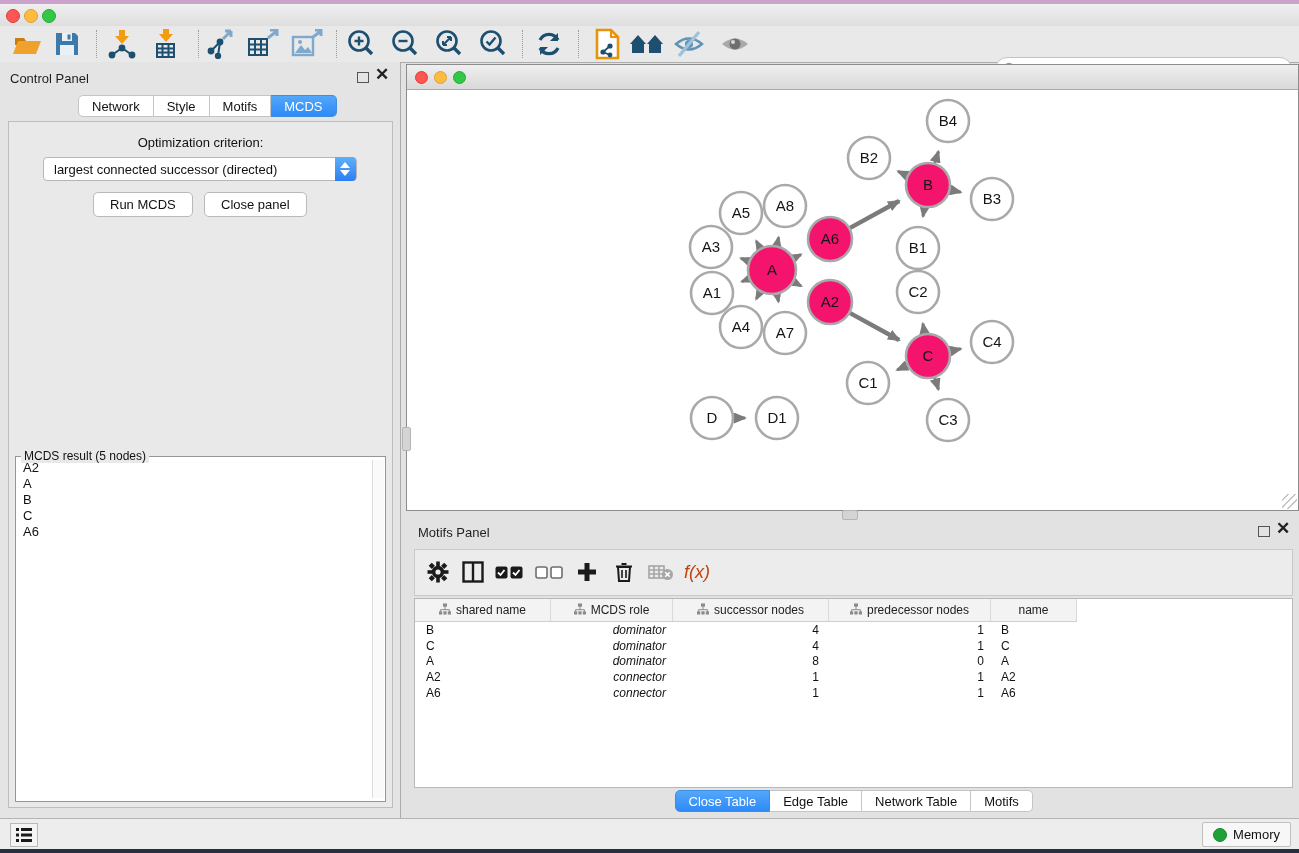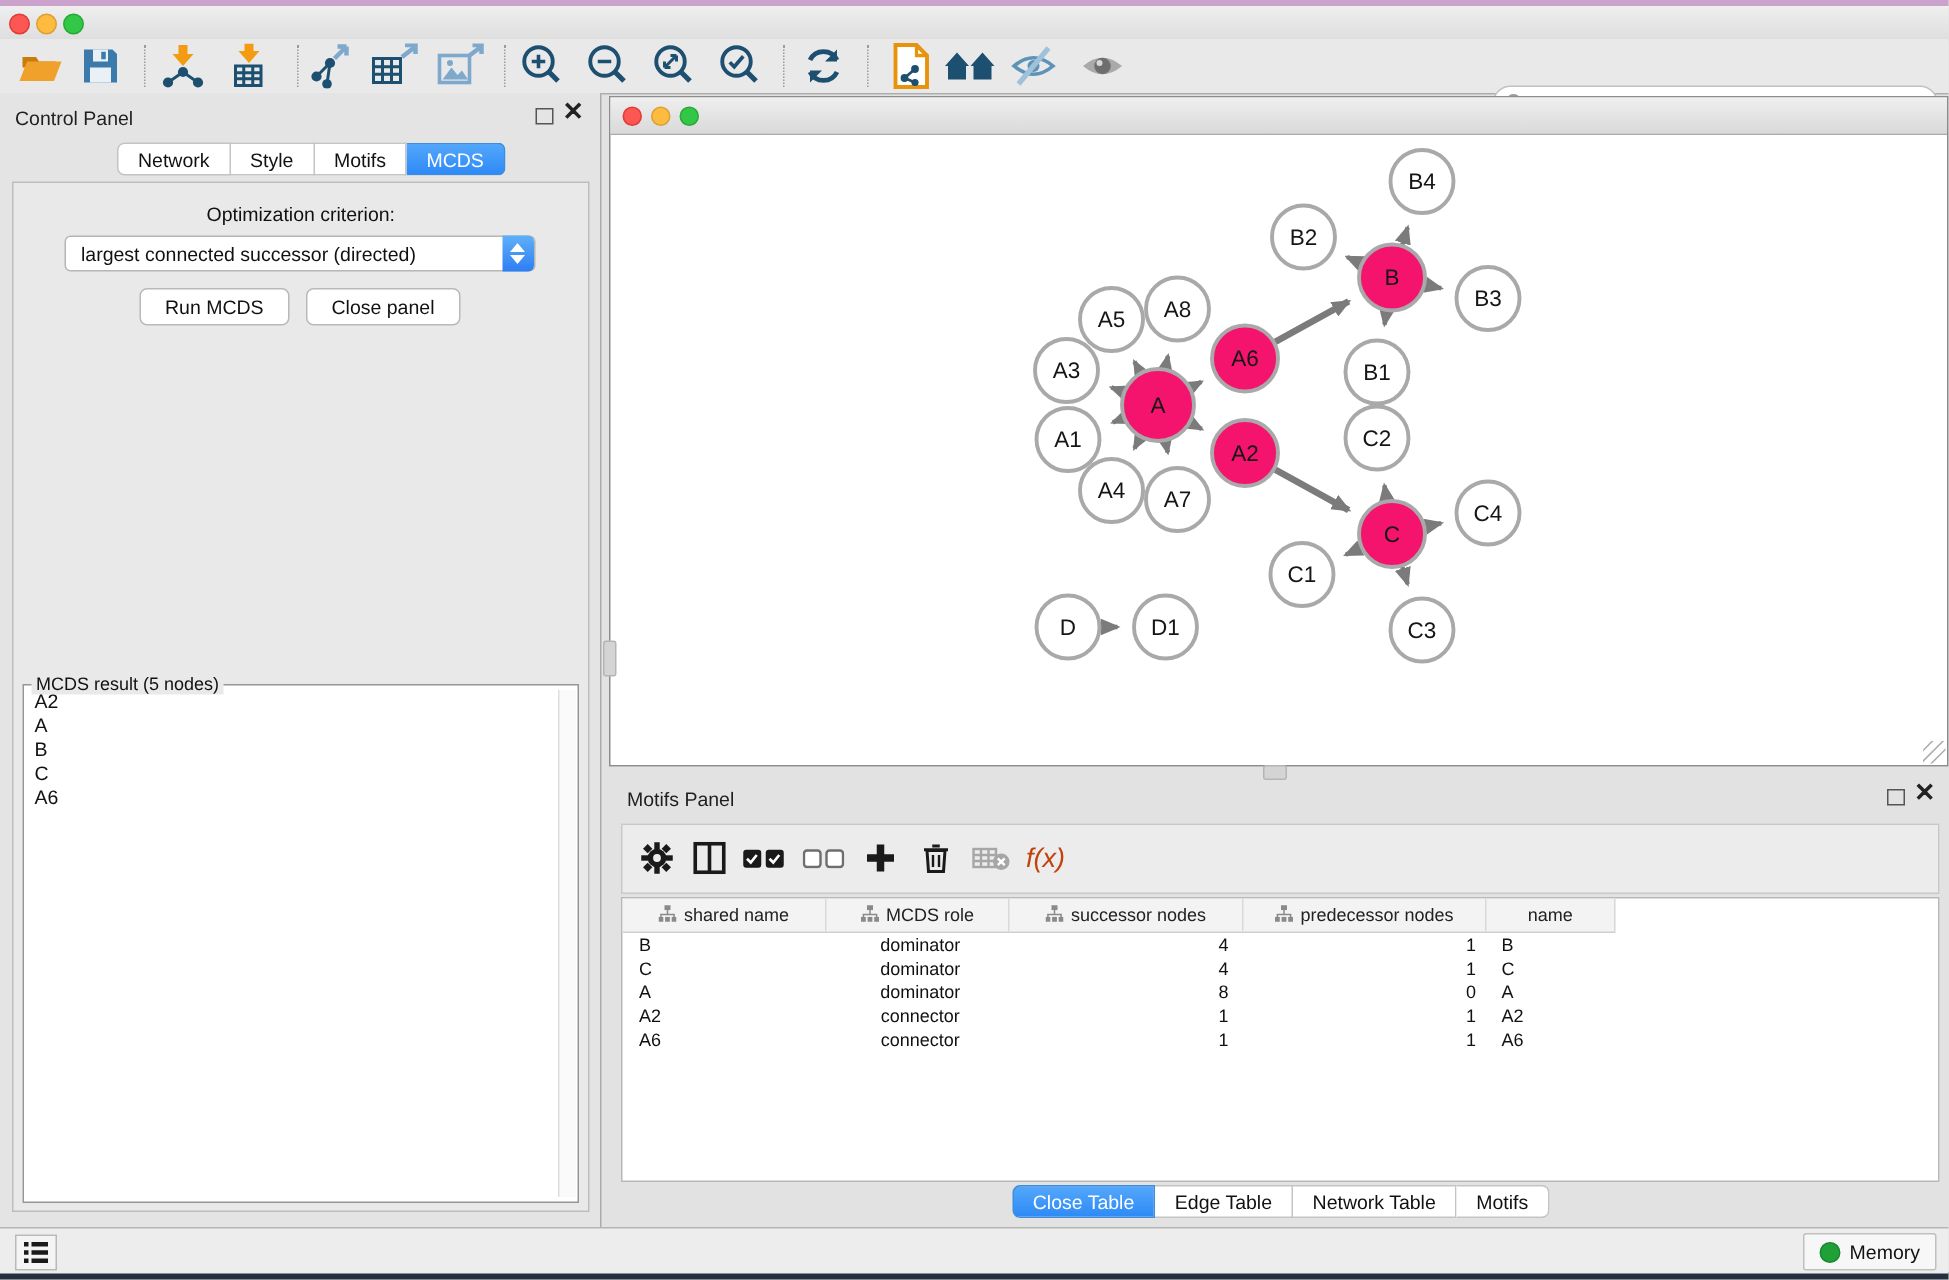--- a/index.html
+++ b/index.html
@@ -93,21 +93,21 @@
               border:1px solid #B8B8B8;overflow:hidden;}
   #table-head{position:absolute;left:0;top:0;width:662px;height:22px;background:#F3F3F3;
               border-bottom:1px solid #CFCFCF;}
   .hcell{position:absolute;top:0;height:22px;display:flex;align-items:center;
          justify-content:center;font-size:12px;color:#222;gap:5px;box-sizing:border-box;
          border-right:1px solid #D9D9D9;}
   #table-body{position:absolute;left:0;top:23px;width:100%;}
   .trow{position:absolute;left:0;width:100%;height:16px;font-size:12px;color:#111;}
   .trow span{position:absolute;top:0;line-height:16px;}
   .c0{left:11px;width:120px;text-align:left;}
-  .c1{left:146px;width:105px;text-align:center;}
+  .c1{left:146px;width:105px;text-align:right;font-style:italic;}
   .c2{left:258px;width:146px;text-align:right;}
   .c3{left:414px;width:155px;text-align:right;}
   .c4{left:586px;width:70px;text-align:left;}
   #tp-tabs{top:790px;}
   
   #statusbar{left:0;top:818px;width:1299px;height:30px;background:#EDEDED;
              border-top:1px solid #B5B5B5;}
   #list-btn{position:absolute;left:10px;top:4px;width:26px;height:22px;background:#F4F4F4;
             border:1px solid #B9B9B9;display:flex;align-items:center;justify-content:center;}
   #memory-btn{position:absolute;right:8px;top:3px;height:23px;background:#F7F7F7;

